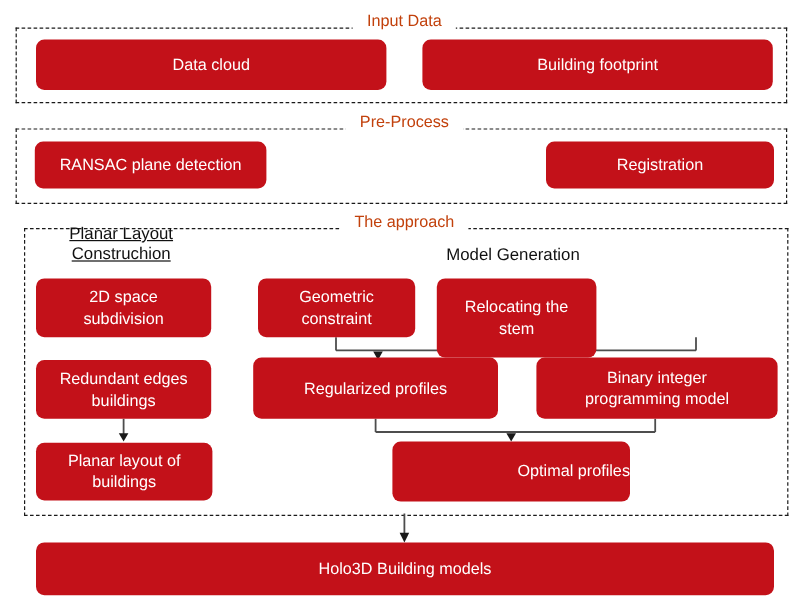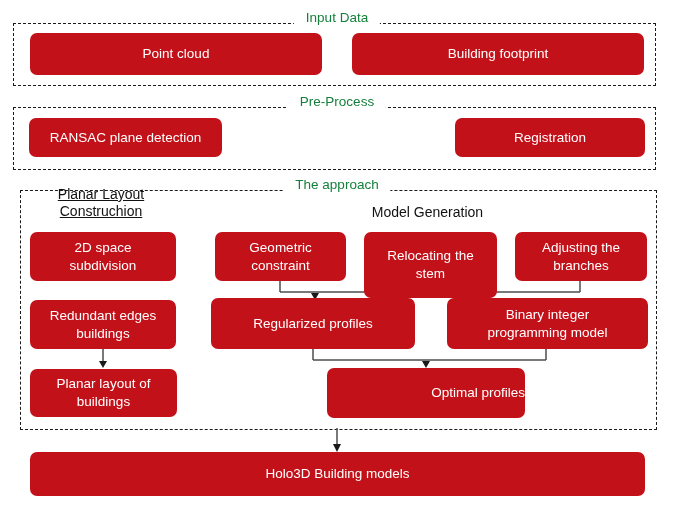--- a/index.html
+++ b/index.html
@@ -1,21 +1,21 @@
 <!DOCTYPE html>
 <html><head>
 <meta charset="utf-8">
 <style>
   html,body{margin:0;padding:0;background:#ffffff;}
   #page{position:relative;width:675px;height:513px;background:#ffffff;
         font-family:"Liberation Sans",sans-serif;overflow:hidden;}
   .dashed-section{position:absolute;border:1.5px dashed #1a1a1a;background:transparent;}
   .section-label{position:absolute;left:337px;transform:translateX(-50%);
         background:#ffffff;padding:0 12px;font-size:13.5px;line-height:17px;
-        color:#15803d;z-index:3;white-space:nowrap;}
+        color:#c2410c;z-index:3;white-space:nowrap;}
   .sub-label{position:absolute;color:#111111;font-size:14px;line-height:17px;
         text-align:center;z-index:2;white-space:pre-line;}
   .box{position:absolute;background:#c31119;color:#ffffff;border-radius:7px;
         display:flex;align-items:center;justify-content:center;text-align:center;
         font-size:13.5px;line-height:1.3;z-index:2;}
   .box span{white-space:pre-line;}
   #connectors{position:absolute;left:0;top:0;z-index:1;pointer-events:none;}
 </style>
 </head>
 <body>
@@ -24,21 +24,21 @@
 
   <div class="dashed-section" style="left:13px;top:23px;width:641px;height:61px;"></div>
   <div class="dashed-section" style="left:13px;top:107px;width:641px;height:61px;"></div>
   <div class="dashed-section" style="left:20px;top:190px;width:635px;height:238px;"></div>
 
   <div class="section-label" style="top:9px;">Input Data</div>
   <div class="section-label" style="top:93px;">Pre-Process</div>
   <div class="section-label" style="top:176px;">The approach</div>
 
   <div class="box" style="left:30px;top:33px;width:292px;height:42px;">
-    <span>Point cloud</span>
+    <span>Data cloud</span>
   </div>
   <div class="box" style="left:352px;top:33px;width:292px;height:42px;">
     <span>Building footprint</span>
   </div>
 
   <div class="box" style="left:29px;top:118px;width:193px;height:39px;">
     <span>RANSAC plane detection</span>
   </div>
   <div class="box" style="left:455px;top:118px;width:190px;height:39px;">
     <span>Registration</span>
@@ -61,24 +61,20 @@
 buildings</span>
   </div>
 
   <div class="box" style="left:215px;top:232px;width:131px;height:49px;">
     <span>Geometric
 constraint</span>
   </div>
   <div class="box" style="left:364px;top:232px;width:133px;height:66px;">
     <span>Relocating the
 stem</span>
-  </div>
-  <div class="box" style="left:515px;top:232px;width:132px;height:49px;">
-    <span>Adjusting the
-branches</span>
   </div>
 
   <div class="box" style="left:211px;top:298px;width:204px;height:51px;">
     <span>Regularized profiles</span>
   </div>
   <div class="box" style="left:447px;top:298px;width:201px;height:51px;">
     <span>Binary integer
 programming model</span>
   </div>
 

